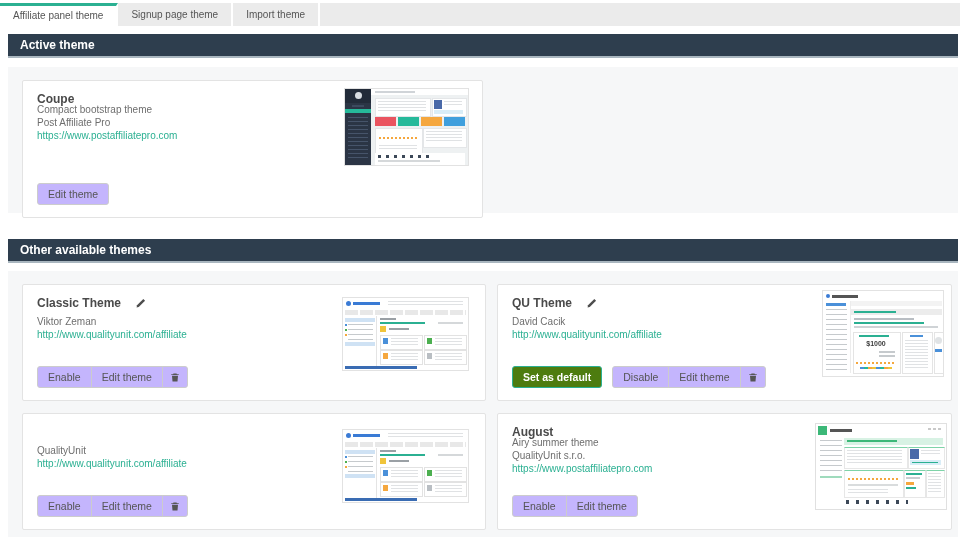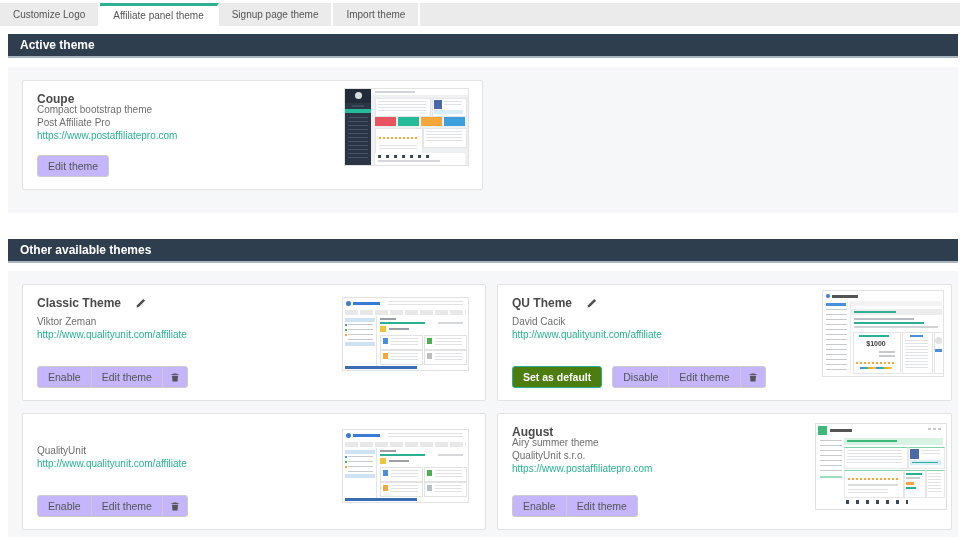--- a/index.html
+++ b/index.html
@@ -25,21 +25,21 @@
     color:#fff; font-size:12px; font-weight:bold; line-height:22px; padding-left:12px;
   }
   #bar1 { top:34px; }
   #bar2 { top:239px; }
   .panel { position:absolute; left:8px; right:2px; background:#f6f7f8; }
   #panel1 { top:67px; height:146px; }
   #panel2 { top:271px; height:266px; }
 
   
   .card { position:absolute; background:#fff; border:1px solid #e3e3e3; border-radius:2px; box-sizing:border-box; }
-  #card-coupe     { left:14px;  top:13px;  width:461px; height:110px; }
+  #card-coupe     { left:14px;  top:13px;  width:461px; height:138px; }
   #card-classic   { left:14px;  top:13px;  width:464px; height:117px; }
   #card-qudash    { left:489px; top:13px;  width:455px; height:117px; }
   #card-quclassic { left:14px;  top:142px; width:464px; height:117px; }
   #card-august    { left:489px; top:142px; width:455px; height:117px; }
 
   .card-title { position:absolute; left:14px; top:11px; font-size:12px; font-weight:bold; color:#4a4a4a; display:flex; align-items:center; gap:14px; }
   .pencil { cursor:pointer; display:inline-flex; }
   .pencil svg { width:11px; height:11px; fill:#4d4d4d; }
   .card-body { position:absolute; left:14px; top:22px; font-size:10px; color:#6e6e6e; line-height:13px; }
   .card-body.one { top:30px; }
@@ -182,21 +182,20 @@
   .au-chip1{ left:90px; top:58px; width:8px; height:3px; background:#f5a73e; }
   .au-chip2{ left:90px; top:63px; width:10px; height:2px; background:#2bb092; }
   .au-pright { left:110px; top:46px; width:17px; height:26px; background:#fff; border:1px solid #e7e7e7; border-top:1px solid #7ed3a8; }
   .au-pr-l { left:112px; top:49px; width:13px; height:20px; }
   .au-icons{ left:30px; top:76px; width:62px; height:4px; background:repeating-linear-gradient(to right,#3c4858 0 3px,transparent 3px 10px); }
 </style>
 </head>
 <body>
 
 <div class="tabstrip">
-  <div class="tab">Customize Logo</div>
   <div class="tab active">Affiliate panel theme</div>
   <div class="tab">Signup page theme</div>
   <div class="tab">Import theme</div>
 </div>
 
 <div class="section-bar" id="bar1">Active theme</div>
 
 <div class="panel" id="panel1">
   <div class="card" id="card-coupe">
     <div class="card-title">

